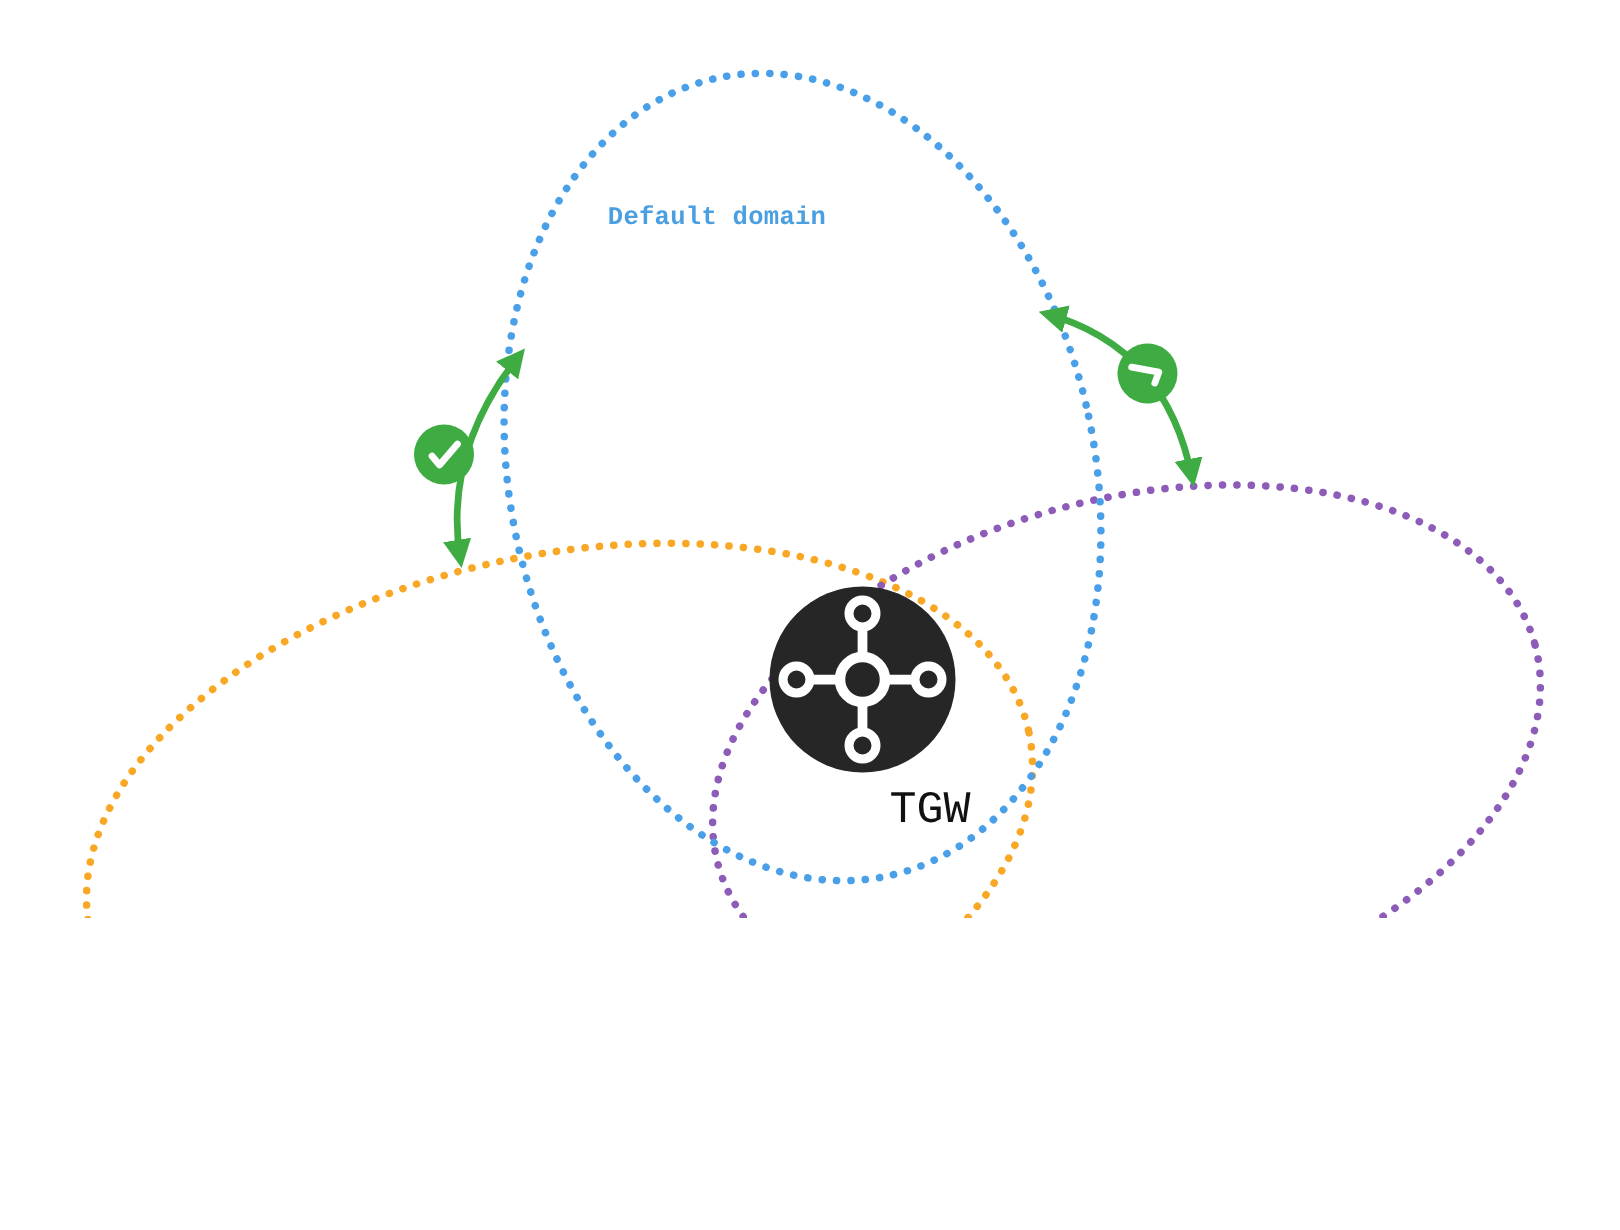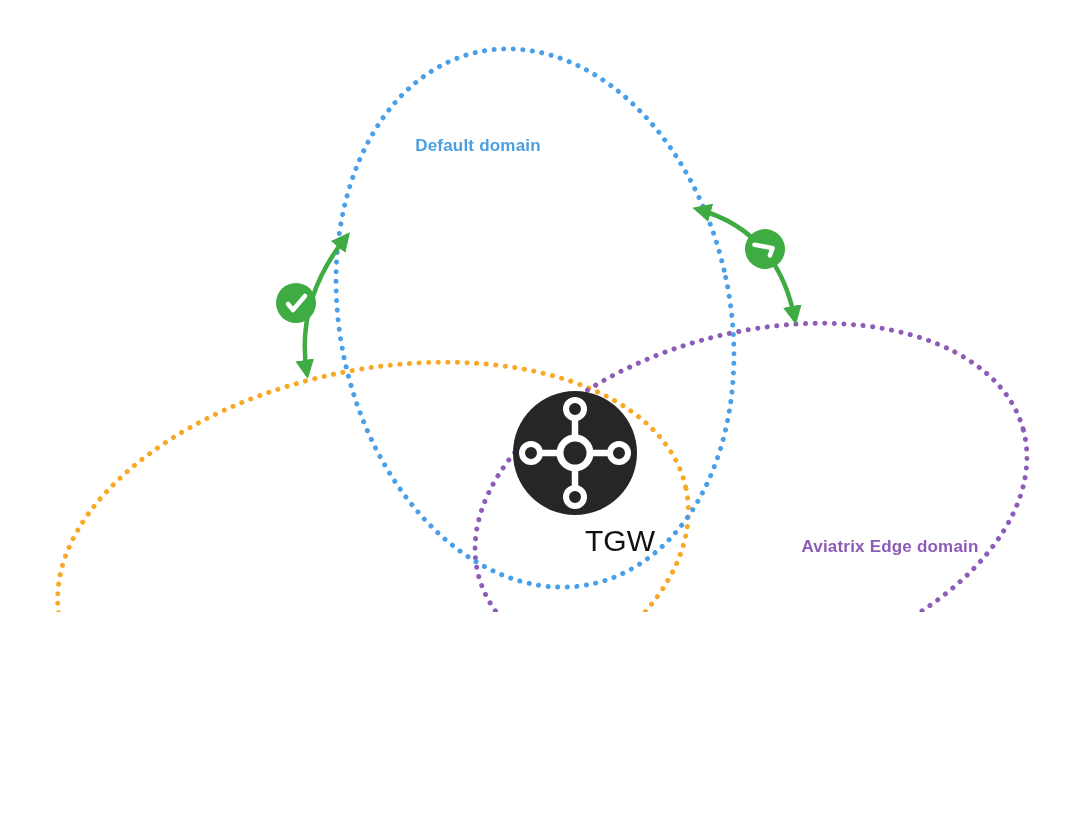--- a/index.html
+++ b/index.html
@@ -5,21 +5,21 @@
   html, body {
     margin: 0;
     padding: 0;
     background: #ffffff;
   }
   .stage {
     position: relative;
     width: 1080px;
     height: 612px;
     background: #ffffff;
-    font-family: Liberation Sans, sans-serif;
+    font-family: Liberation Mono, monospace;
     overflow: hidden;
   }
   .stage svg {
     position: absolute;
     top: 0;
     left: 0;
   }
   .domain-label {
     position: absolute;
     transform: translate(-50%, -50%);
@@ -93,17 +93,16 @@
       <circle cx="0" cy="44" r="9" fill="#262626" stroke="#ffffff" stroke-width="6"></circle>
       <circle cx="-44" cy="0" r="9" fill="#262626" stroke="#ffffff" stroke-width="6"></circle>
       <circle cx="44" cy="0" r="9" fill="#262626" stroke="#ffffff" stroke-width="6"></circle>
       <circle cx="0" cy="0" r="15" fill="#262626" stroke="#ffffff" stroke-width="7"></circle>
     </g>
   </svg>
 
   <div class="domain-label label-default">Default domain</div>
 
 
-  <div class="domain-label label-edge">Aviatrix Edge domain</div>
 
   <div class="hub-label">TGW</div>
 
 </div>
 
 </body></html>

